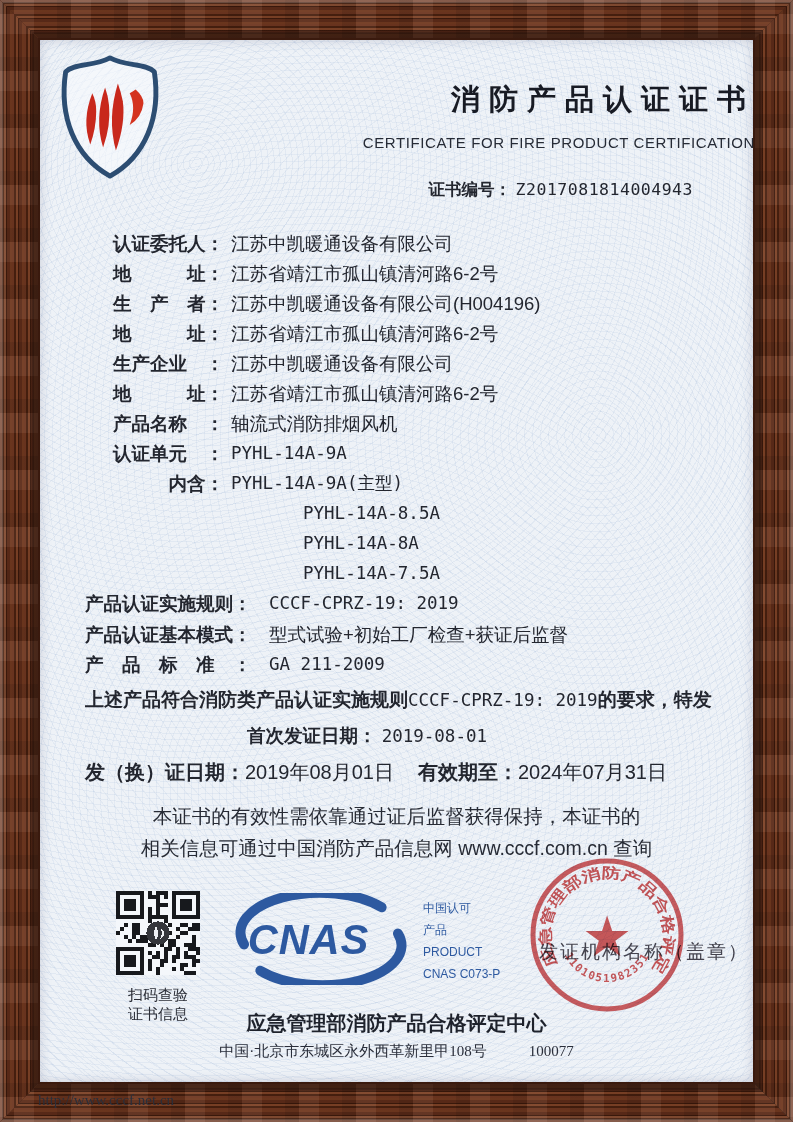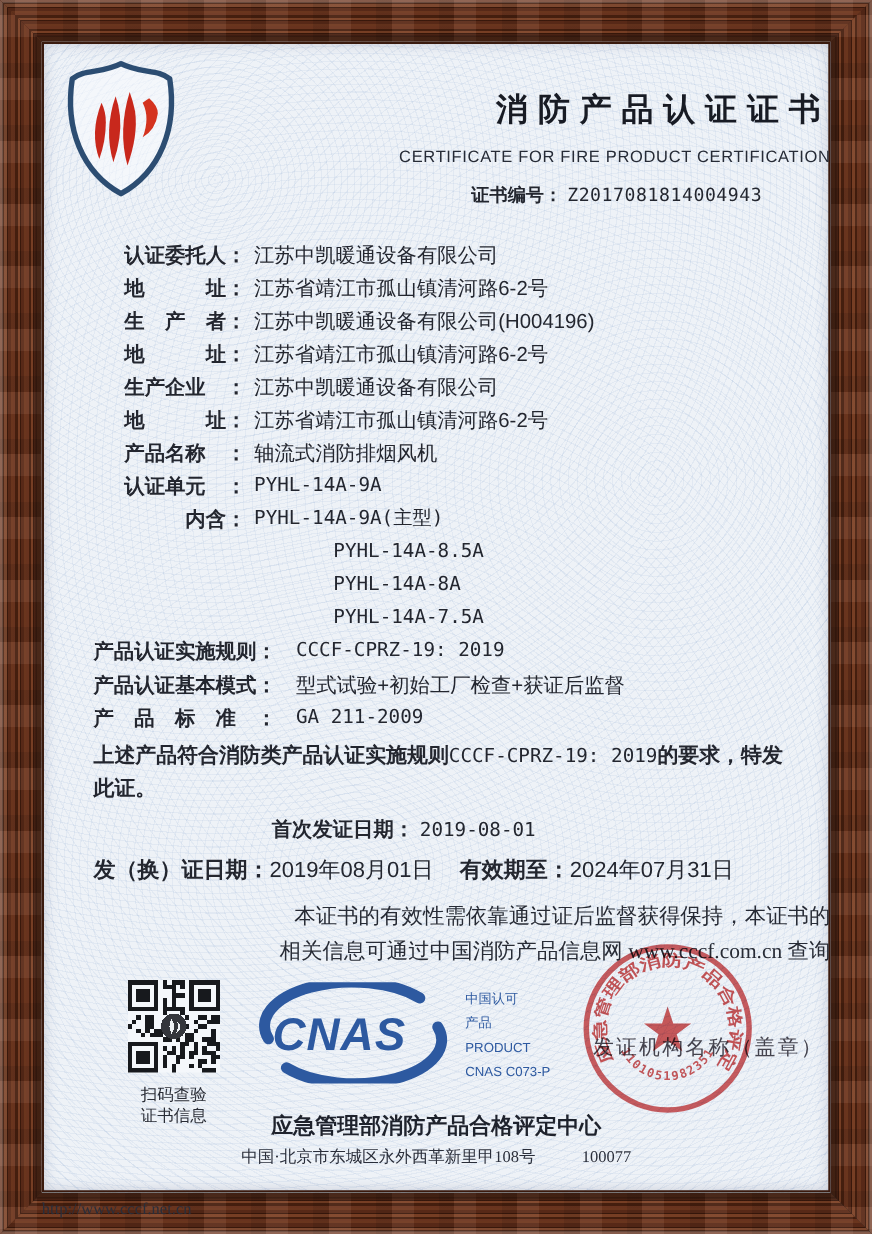--- a/index.html
+++ b/index.html
@@ -26,42 +26,42 @@
     background-image:
       repeating-radial-gradient(circle at 22% 12%,rgba(148,175,212,.14) 0 1px,rgba(0,0,0,0) 1px 6px),
       repeating-radial-gradient(circle at 78% 38%,rgba(148,175,212,.13) 0 1px,rgba(0,0,0,0) 1px 8px),
       repeating-radial-gradient(circle at 40% 72%,rgba(148,175,212,.13) 0 1px,rgba(0,0,0,0) 1px 7px);
     box-shadow:inset 0 0 0 2px #3a1a0e, inset 0 0 14px rgba(40,40,80,.25);}
   
   .logo{position:absolute;left:8px;top:14px;width:128px;height:130px;}
   .title-area{text-align:right;padding-top:42px;}
   .title{margin:0;font-size:29px;font-weight:700;letter-spacing:9px;color:#181b24;}
   .subtitle{margin:14px 0 0 0;font-size:15px;letter-spacing:.6px;color:#262b36;}
-  .cert-no{margin-top:16px;text-align:right;padding-right:62px;font-size:16.5px;}
+  .cert-no{margin-top:28px;text-align:right;padding-right:62px;font-size:16.5px;}
   .cert-no .num{font-family:"DejaVu Sans Mono",monospace;letter-spacing:.5px;}
   
   .fields{margin:32px 0 0 72px;font-size:18.5px;line-height:21px;}
   .frow{display:flex;margin-bottom:9px;}
   .frow .lab{flex:none;width:114px;text-align:right;font-weight:700;white-space:pre;}
   .frow .val{margin-left:7px;}
   .code{font-family:"DejaVu Sans Mono",monospace;font-size:17.5px;}
   .model-extra{margin:0 0 9px 193px;}
   
   .rules{margin:6px 0 0 47px;font-size:18.5px;line-height:21px;}
   .rrow{display:flex;margin-bottom:9.5px;}
   .rrow .lab{flex:none;width:174px;font-weight:700;white-space:pre;}
   .rrow .val{margin-left:10px;}
   .statement{margin:2px 0 0 47px;width:655px;font-size:19px;line-height:30px;font-weight:700;}
   .statement .code{font-weight:400;}
   
   .date-first{margin:8px 0 0 209px;font-size:18.5px;}
   .date-row{margin:11px 0 0 47px;font-size:20px;display:flex;align-items:baseline;}
   .blab{font-weight:700;}
   .gap24{display:inline-block;width:24px;}
-  .notice{margin-top:14px;text-align:right;font-size:19.5px;line-height:32px;color:#272b35;font-family:Liberation Serif, serif;}
+  .notice{margin-top:14px;text-align:center;font-size:19.5px;line-height:32px;color:#272b35;}
   
   .qr-block{position:absolute;left:64px;top:853px;width:112px;text-align:center;}
   .qr-caption{margin-top:6px;font-size:15px;line-height:19px;color:#2a2d36;}
   .cnas-block{position:absolute;left:197px;top:855px;display:flex;align-items:flex-start;}
   .cnas-text{margin-left:16px;color:#2d59a0;font-size:12px;line-height:22px;padding-top:4px;}
   .stamp-overlay{position:absolute;left:501px;top:901px;font-size:19px;letter-spacing:2px;
                  color:#44434e;font-family:"Liberation Serif","DejaVu Serif",serif;white-space:nowrap;}
   .stamp{position:absolute;left:484px;top:812px;width:170px;height:170px;mix-blend-mode:multiply;opacity:.93;}
   .footer-org{position:absolute;left:0;right:0;top:972px;text-align:center;font-size:20px;font-weight:700;color:#1e222c;}
   .footer-addr{position:absolute;left:0;right:0;top:1004px;text-align:center;font-size:15px;
@@ -151,21 +151,20 @@
         <span class="val">型式试验+初始工厂检查+获证后监督</span>
       </div>
       <div class="rrow">
         <span class="lab">产　品　标　准　：</span>
         <span class="val code">GA 211-2009</span>
       </div>
     </div>
 
     <div class="statement">
       <span>上述产品符合消防类产品认证实施规则</span><span class="code">CCCF-CPRZ-19: 2019</span><span>的要求，特发</span>
-      <div>此证。</div>
     </div>
 
     <div class="date-first">
       <span class="blab">首次发证日期：</span>
       <span class="code">2019-08-01</span>
     </div>
     <div class="date-row">
       <span class="blab">发（换）证日期：</span>
       <span>2019年08月01日</span>
       <span class="gap24"></span>

